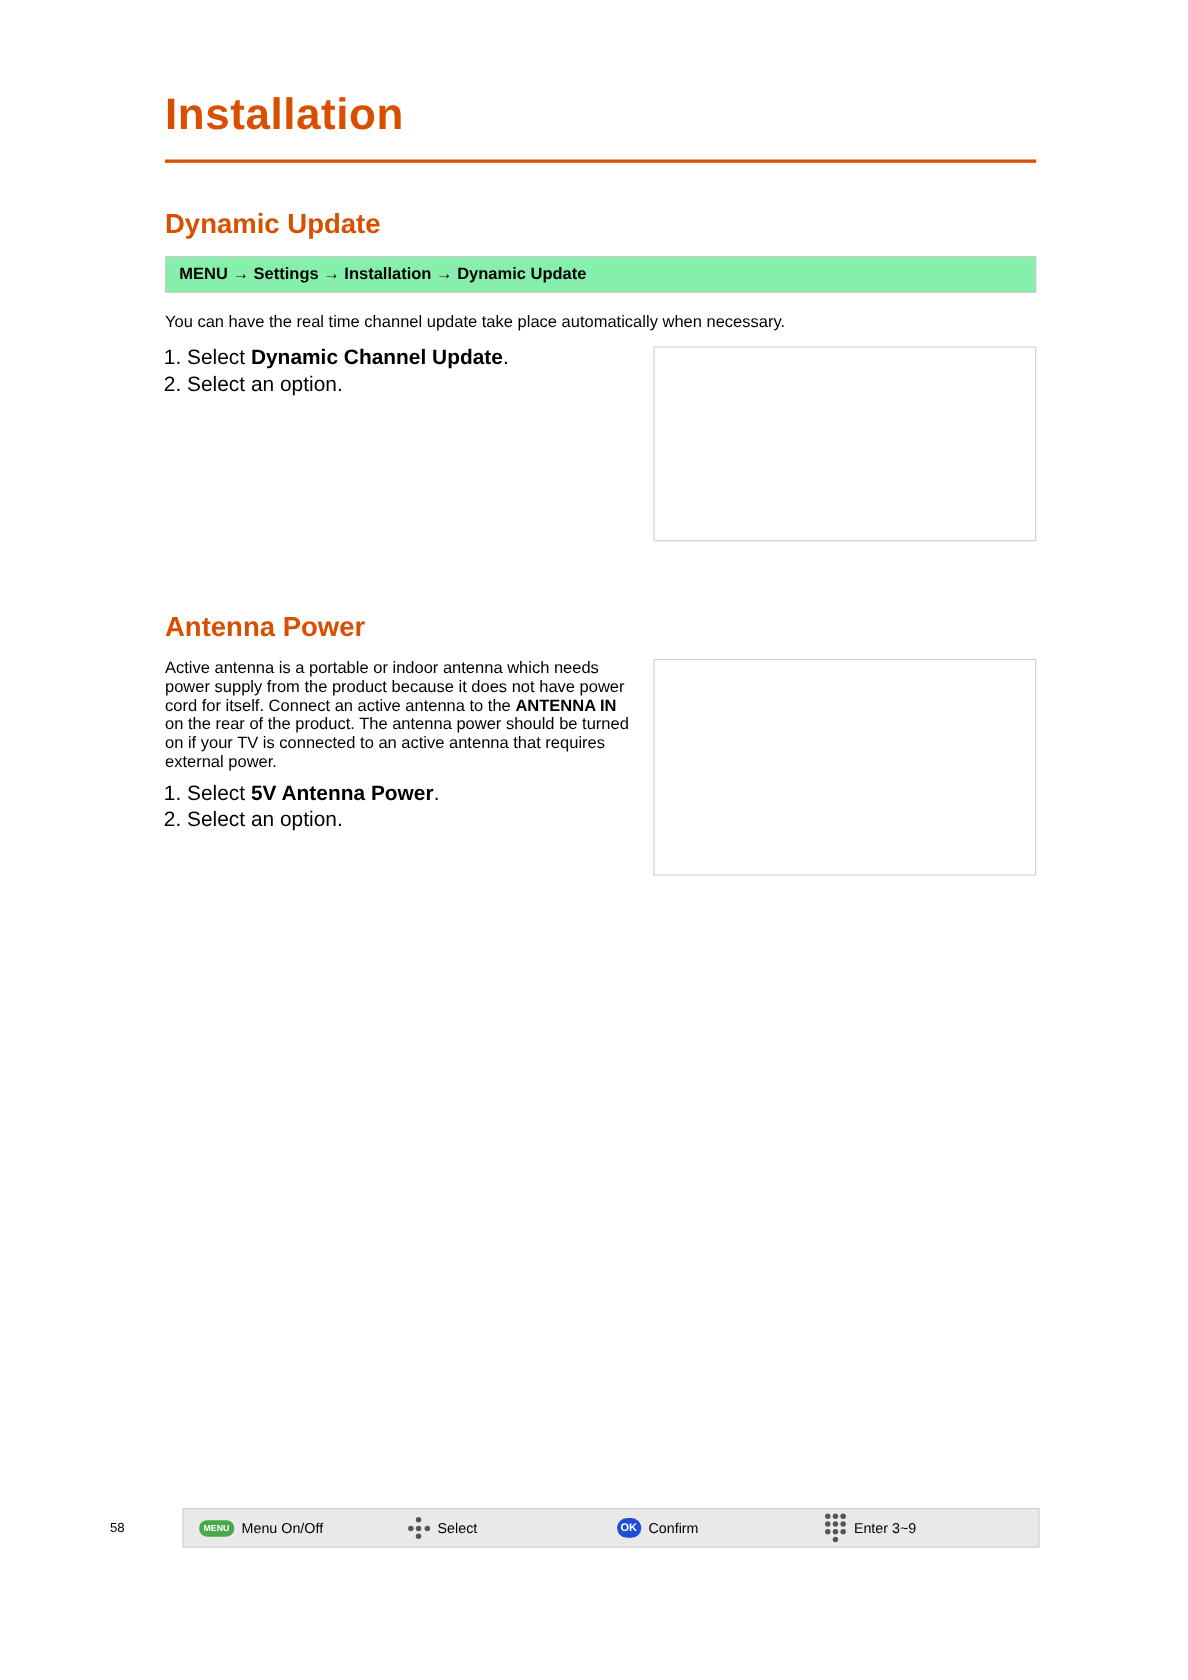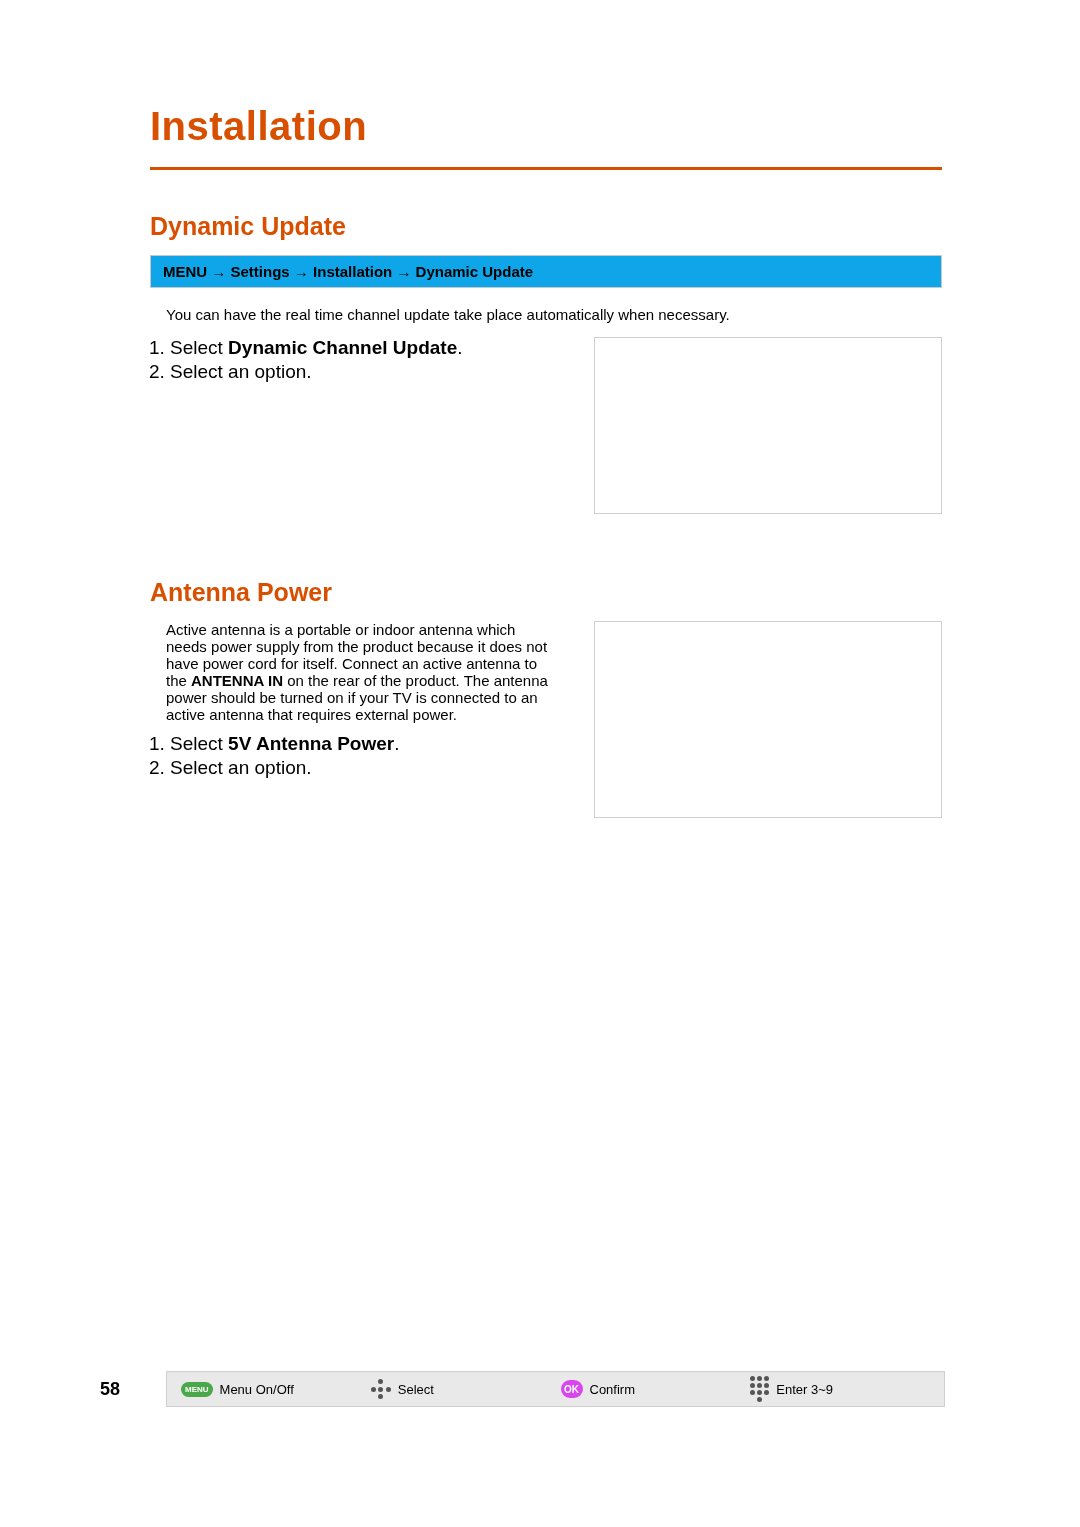--- a/index.html
+++ b/index.html
@@ -6,53 +6,53 @@
     margin: 0;
     background: #fff;
     font-family: "Myriad Pro", "Segoe UI", Arial, sans-serif;
     color: #000;
     width: 1080px;
     height: 1527px;
     position: relative;
     box-sizing: border-box;
   }
   .page {
-    padding: 104px 138px 0 150px;
+    padding: 82px 138px 0 150px;
   }
   h1.chapter {
     color: #d94f00;
     font-size: 40px;
     font-weight: 700;
     margin: 0 0 18px;
     letter-spacing: .5px;
   }
   .rule {
     height: 3px;
     background: #d94f00;
     margin: 0 0 42px;
   }
   h2.section {
     color: #d94f00;
     font-size: 25px;
     font-weight: 700;
     margin: 0 0 14px;
   }
   .navbox {
-    background: #0ea5e9;
+    background: #86efac;
     border: 1px solid #c8c8c8;
     padding: 7px 12px;
     font-size: 15px;
     font-weight: 700;
     color: #000;
     margin-bottom: 18px;
   }
   .arrow { font-weight: 400; }
   p.lead {
     font-size: 15px;
-    margin: 0 16px 14px;
+    margin: 0 0 14px;
   }
   .two-col {
     display: flex;
     gap: 20px;
   }
   .left { flex: 1 1 0; }
   .right { width: 348px; }
   .screenshot-ph {
     border: 1px solid #cfcfcf;
     height: 175px;
@@ -87,22 +87,22 @@
   .footer {
     position: absolute;
     left: 100px;
     right: 135px;
     bottom: 120px;
     display: flex;
     align-items: center;
     gap: 26px;
   }
   .pagenum {
-    font-weight: 700;
-    font-size: 18px;
+    font-weight: 400;
+    font-size: 12px;
     width: 40px;
   }
   .hintbar {
     flex: 1;
     background: #e9e9e9;
     border: 1px solid #cfcfcf;
     height: 34px;
     display: flex;
     align-items: center;
     padding: 0 14px;
@@ -132,21 +132,21 @@
     background: #555;
     width: 5px; height: 5px;
     border-radius: 50%;
   }
   .icon-dpad .c { left:7.5px; top:7.5px; }
   .icon-dpad .u { left:7.5px; top:0; }
   .icon-dpad .d { left:7.5px; bottom:0; }
   .icon-dpad .l { left:0; top:7.5px; }
   .icon-dpad .r { right:0; top:7.5px; }
   .icon-ok {
-    background: #d946ef;
+    background: #1d4ed8;
     color: #fff;
     font-size: 10px;
     font-weight: 700;
     width: 22px; height: 18px;
     border-radius: 10px;
     display: flex;
     align-items: center;
     justify-content: center;
   }
   .icon-keypad {

